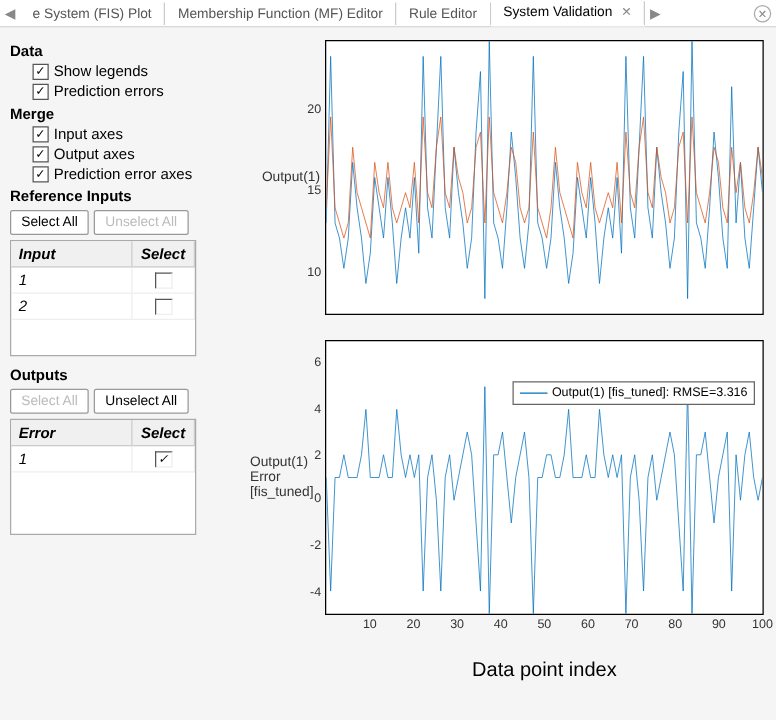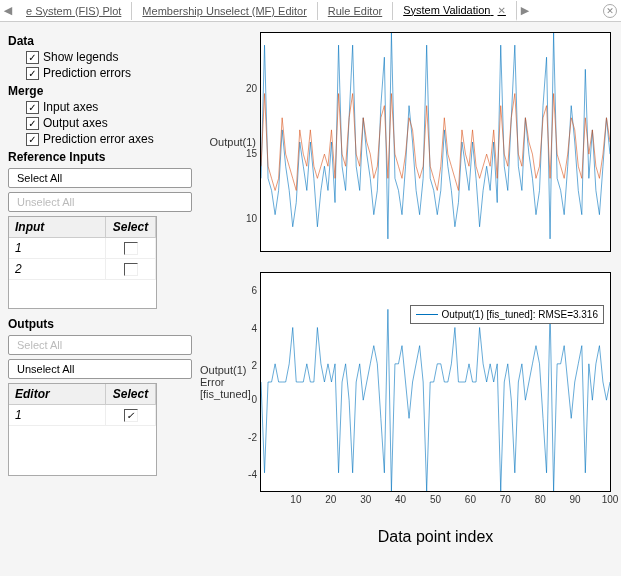--- a/index.html
+++ b/index.html
@@ -26,21 +26,20 @@
     font-size: 11px;
     cursor: pointer;
   }
   .tab {
     padding: 3px 10px;
     border-right: 1px solid #ccc;
     color: #555;
     font-size: 11px;
     cursor: pointer;
     white-space: nowrap;
-    text-decoration: underline;
   }
   .tab.active {
     background: #fff;
     color: #000;
     border-bottom: 2px solid #fff;
     position: relative;
   }
   .tab-close {
     margin-left: 4px;
     color: #888;
@@ -87,21 +86,20 @@
     display: flex;
     align-items: center;
     justify-content: center;
     font-size: 10px;
     color: #000;
   }
   .btn-row {
     display: flex;
     gap: 4px;
     margin: 4px 0;
-    flex-direction: column;
   }
   .btn {
     border: 1px solid #999;
     background: #fff;
     padding: 3px 8px;
     font-size: 11px;
     cursor: pointer;
     border-radius: 2px;
   }
   .btn.disabled {
@@ -205,21 +203,21 @@
     top: 0; left: 0;
     width: 100%; height: 100%;
   }
 </style>
 </head>
 <body>
 
 <div class="tabbar">
   <div class="tab-arrow">◀</div>
   <div class="tab">e System (FIS) Plot</div>
-  <div class="tab">Membership Unselect (MF) Editor</div>
+  <div class="tab">Membership Function (MF) Editor</div>
   <div class="tab">Rule Editor</div>
   <div class="tab active">
     <span>System Validation</span>
     <span class="tab-close">✕</span>
   </div>
   <div class="tab-arrow">▶</div>
   <div style="flex:1"></div>
   <div class="close-circle">✕</div>
 </div>
 
@@ -275,21 +273,21 @@
       </div>
     </div>
 
     <div class="section-head">Outputs</div>
     <div class="btn-row">
       <div class="btn disabled">Select All</div>
       <div class="btn">Unselect All</div>
     </div>
     <div class="tbl">
       <div class="tbl-head">
-        <div class="col-a">Editor</div>
+        <div class="col-a">Error</div>
         <div class="col-b">Select</div>
       </div>
       <div class="tbl-body">
         <div class="tbl-row">
           <div class="col-a">1</div>
           <div class="col-b">
               <div class="checkbox">✓</div>
             </div>
         </div>
       </div>

